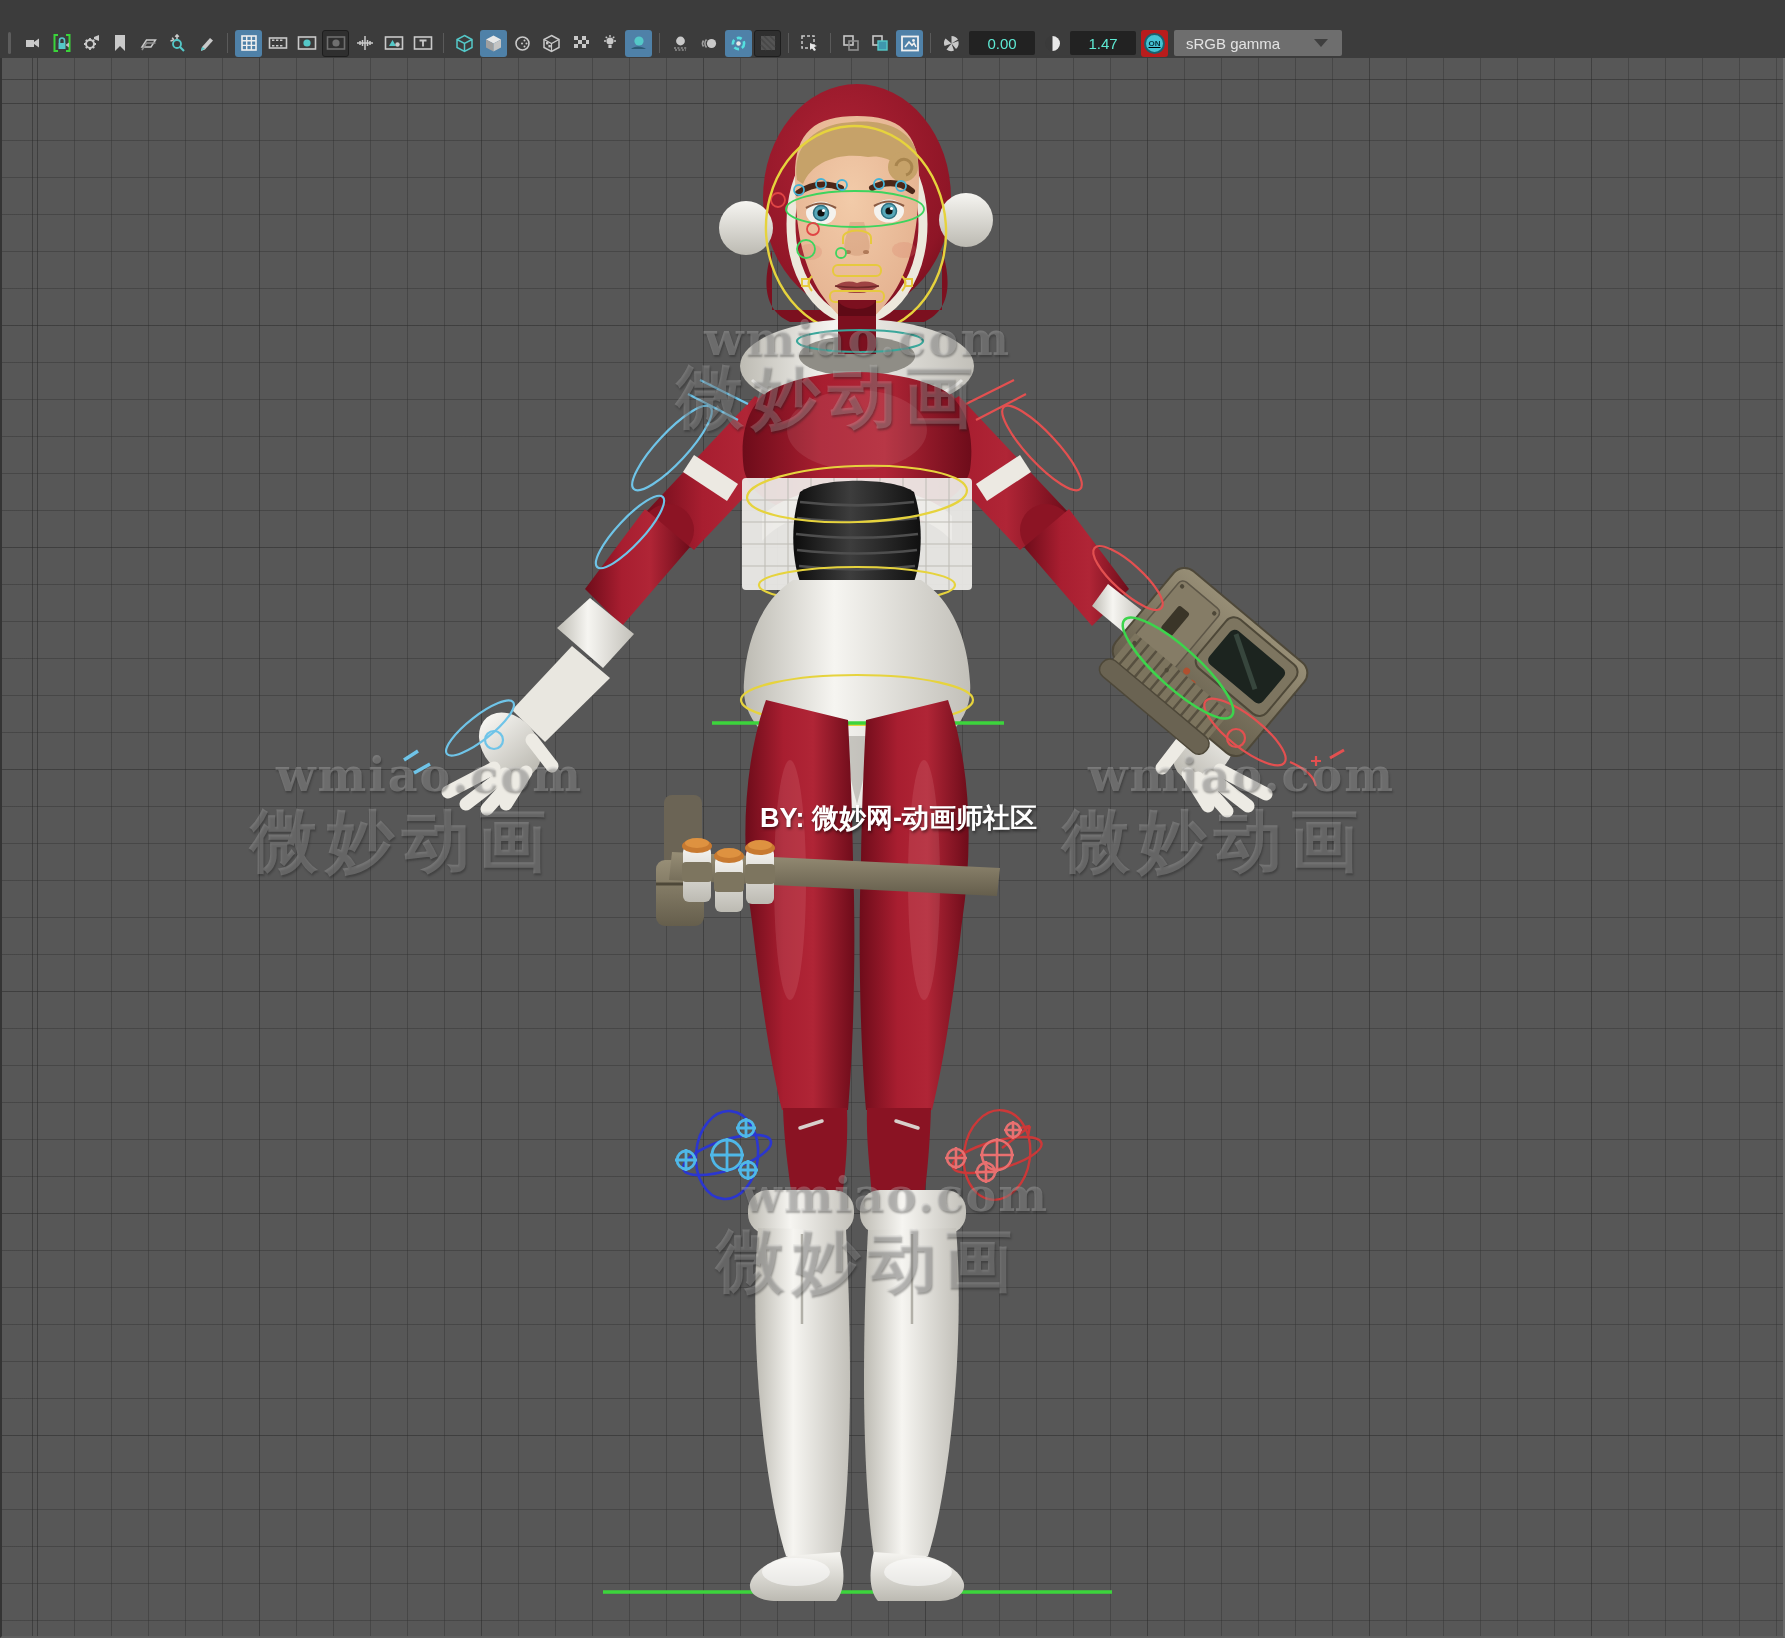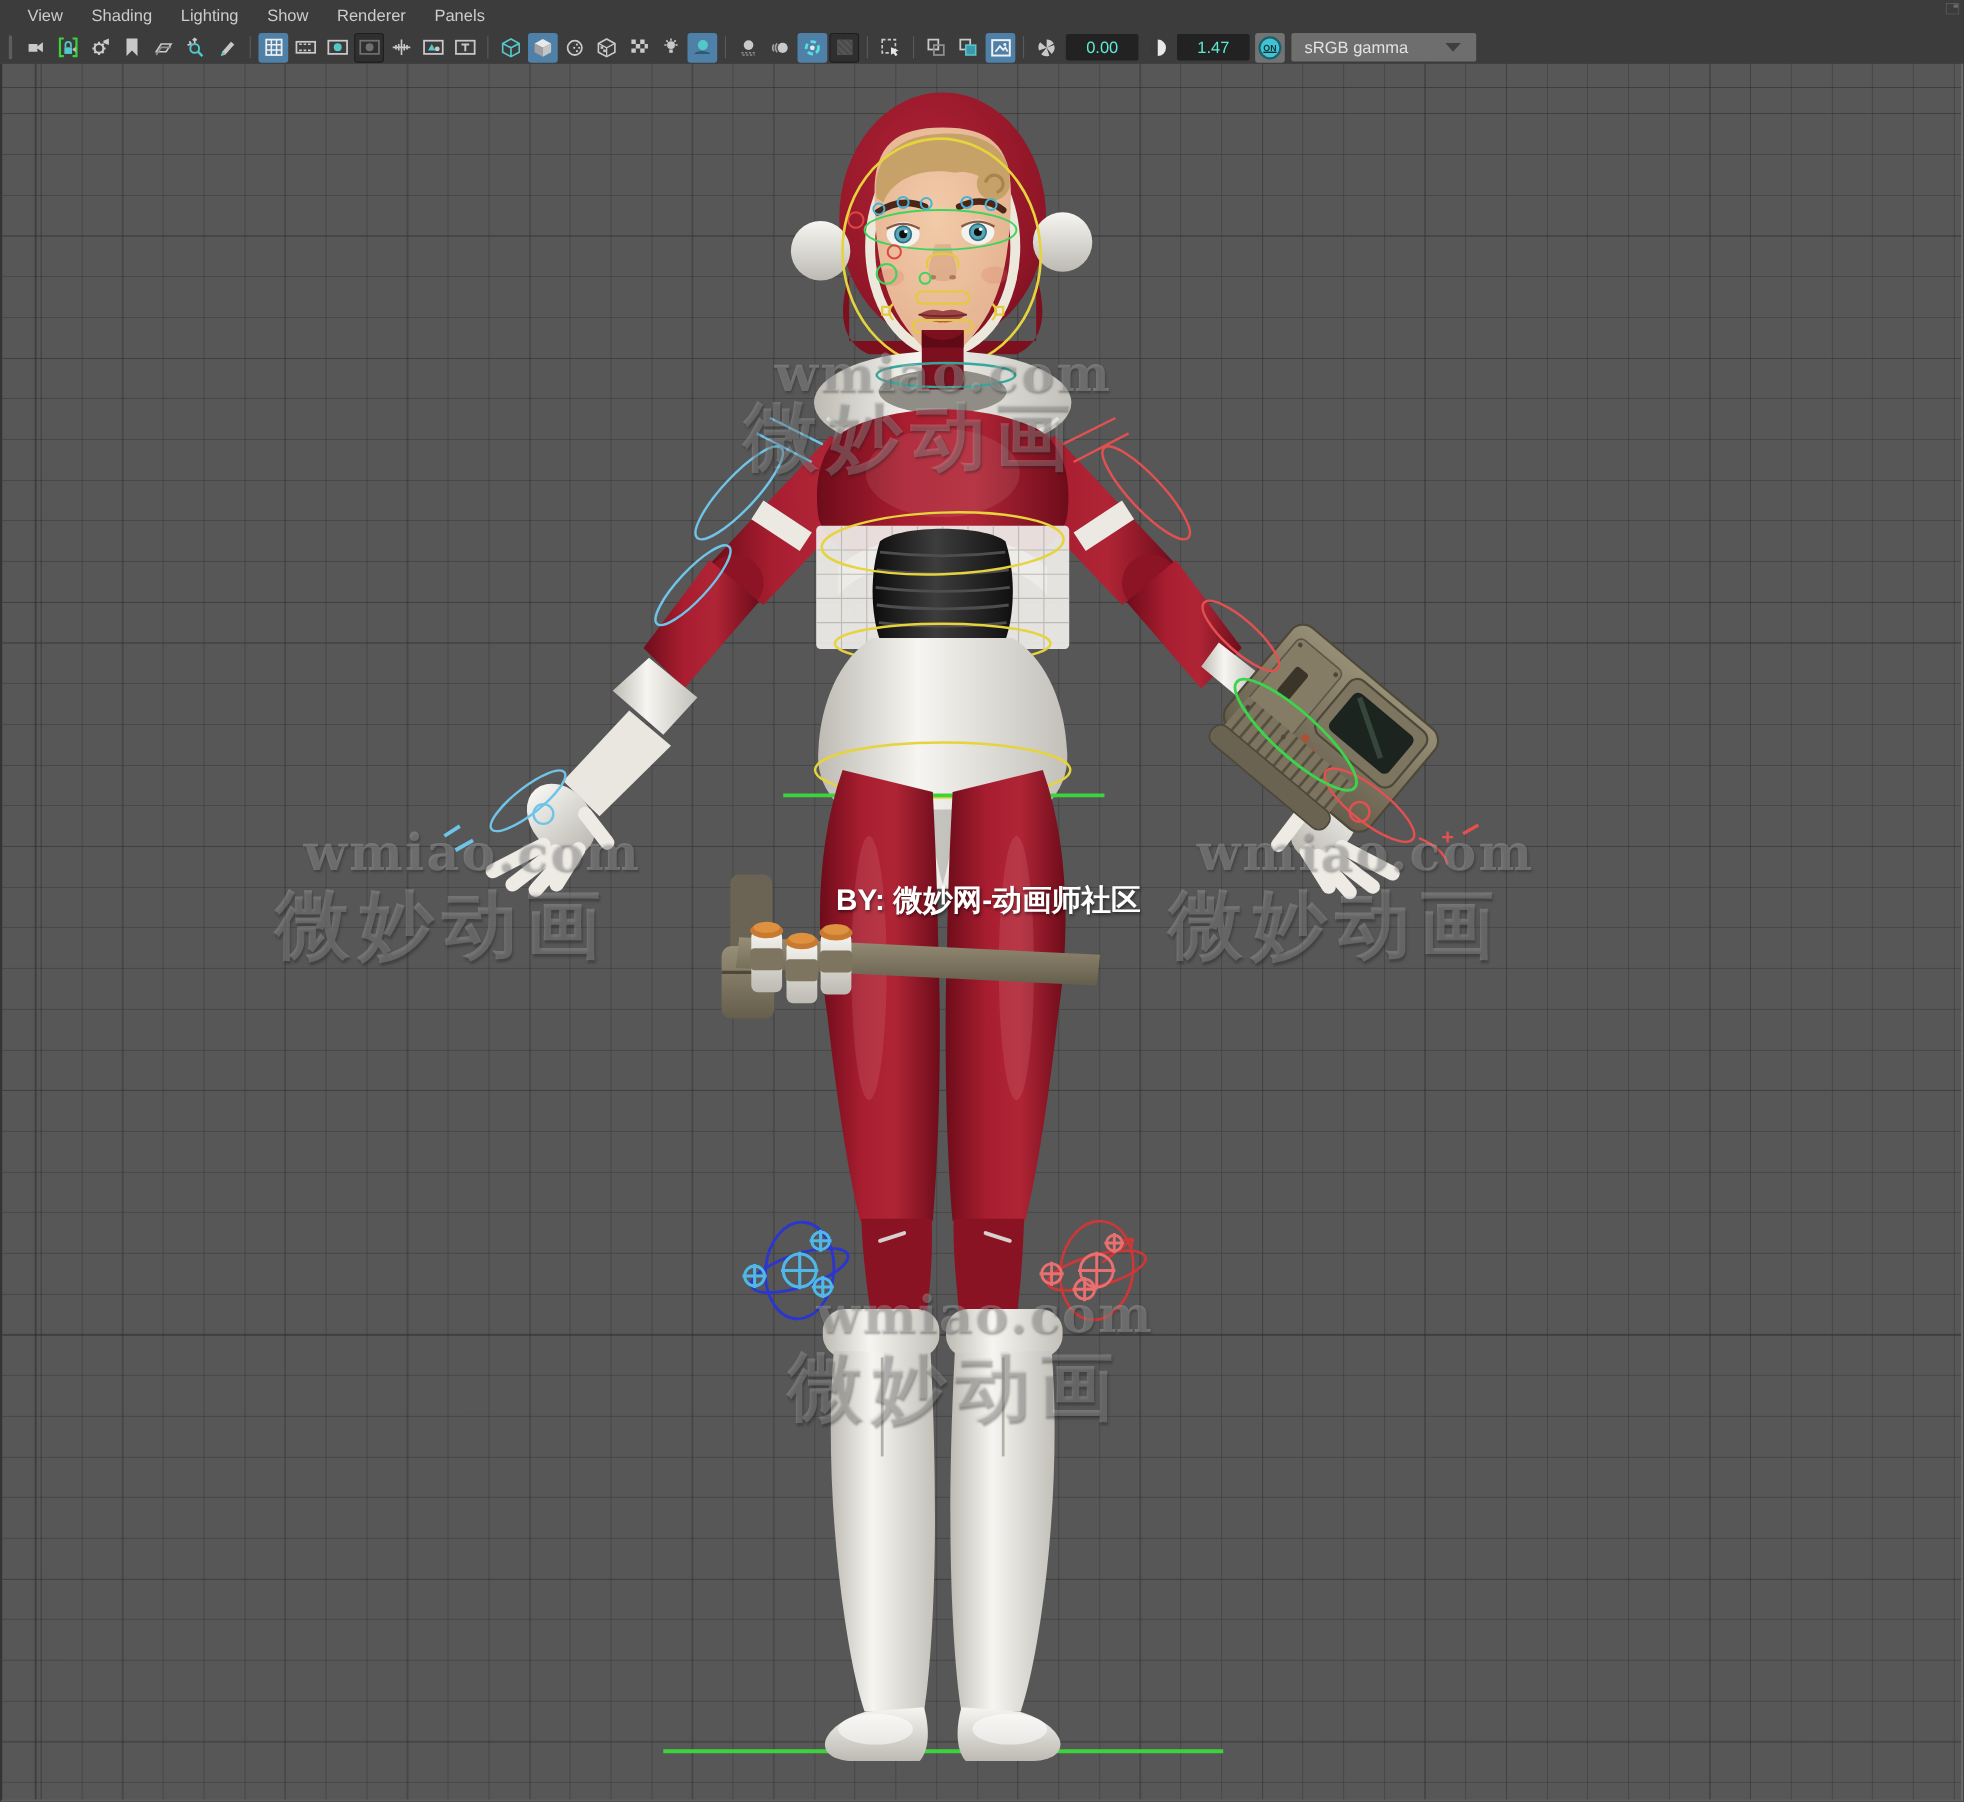--- a/index.html
+++ b/index.html
@@ -16,21 +16,21 @@
            background:#3c3c3c;padding-left:6px;}
   .grip{width:3px;height:22px;background:#5d5d5d;border-radius:2px;margin:0 7px 0 2px;}
   .tb{width:27px;height:27px;display:flex;align-items:center;justify-content:center;border-radius:3px;
       margin:0 1px;flex:none;}
   .tb svg{display:block;}
   .tb.act{background:#4f81a8;}
   .tb.pressed{background:#2f2f2f;border:1px solid #1e1e1e;}
   .tb-sep{width:1px;height:20px;background:#5a5a5a;margin:0 6px;flex:none;}
   .tb-field{min-width:66px;height:24px;background:#222222;color:#5eead4;font-size:15px;
             display:flex;align-items:center;justify-content:center;border-radius:2px;margin:0 3px;flex:none;}
-  .tb-on{width:27px;height:27px;border-radius:3px;background:#737373;display:flex;align-items:center;
+  .tb-on{width:27px;height:27px;border-radius:3px;background:#b91c1c;display:flex;align-items:center;
          justify-content:center;margin:0 2px;flex:none;text-decoration:underline;}
   .on-circle{width:21px;height:21px;border-radius:50%;background:#45c2d2;border:2px solid #18626f;
              color:#06323b;font-size:8px;font-weight:bold;display:flex;align-items:center;justify-content:center;}
   .tb-select{height:26px;min-width:168px;background:#6e6e6e;border-radius:2px;display:flex;align-items:center;
              color:#e3e3e3;font-size:15px;padding:0 12px;margin-left:4px;flex:none;}
   .tb-select-arrow{margin-left:auto;width:0;height:0;border-left:7px solid transparent;
              border-right:7px solid transparent;border-top:8px solid #3f3f3f;margin-right:2px;}
   
   .viewport{position:absolute;left:0;top:58px;width:1785px;height:1580px;background-color:#575757;
     border-left:2px solid #343434;border-right:2px solid #6b6b6b;border-bottom:2px solid #5f5f5f;
@@ -48,32 +48,20 @@
   .wm-chi{font-family:"DejaVu Sans",sans-serif;font-weight:bold;font-size:68px;letter-spacing:8px;
           color:rgba(204,204,204,.26);text-shadow:1px 2px 2px rgba(28,28,28,.35);}
   .wm-by{font-family:Liberation Sans, sans-serif;font-weight:bold;font-size:27px;color:#ffffff;
          text-shadow:1px 2px 3px rgba(0,0,0,.5);}
 </style>
 </head>
 <body>
 
 <div id="app">
 
-  <div class="menubar">
-    <span class="menu-item">View</span>
-    <span class="menu-item">Shading</span>
-    <span class="menu-item">Lighting</span>
-    <span class="menu-item">Show</span>
-    <span class="menu-item">Renderer</span>
-    <span class="menu-item">Panels</span>
-    <svg class="pin-icon" viewBox="0 0 12 10">
-      <rect x="0" y="0" width="12" height="10" fill="none" stroke="#9a9a9a"></rect>
-        <rect x="7" y="1" width="4" height="3" fill="#9a9a9a"></rect>
-    </svg>
-  </div>
 
   <div class="toolbar">
     <div class="grip"></div>
 
     <div class="tb">
       <svg width="18" height="18" viewBox="0 0 18 18">
           <path d="M2 6 h8 v7 H2 Z M10 8 l5 -3.5 v9 L10 10" fill="#c9c9c9"></path>
         </svg>
     </div>
     <div class="tb">

